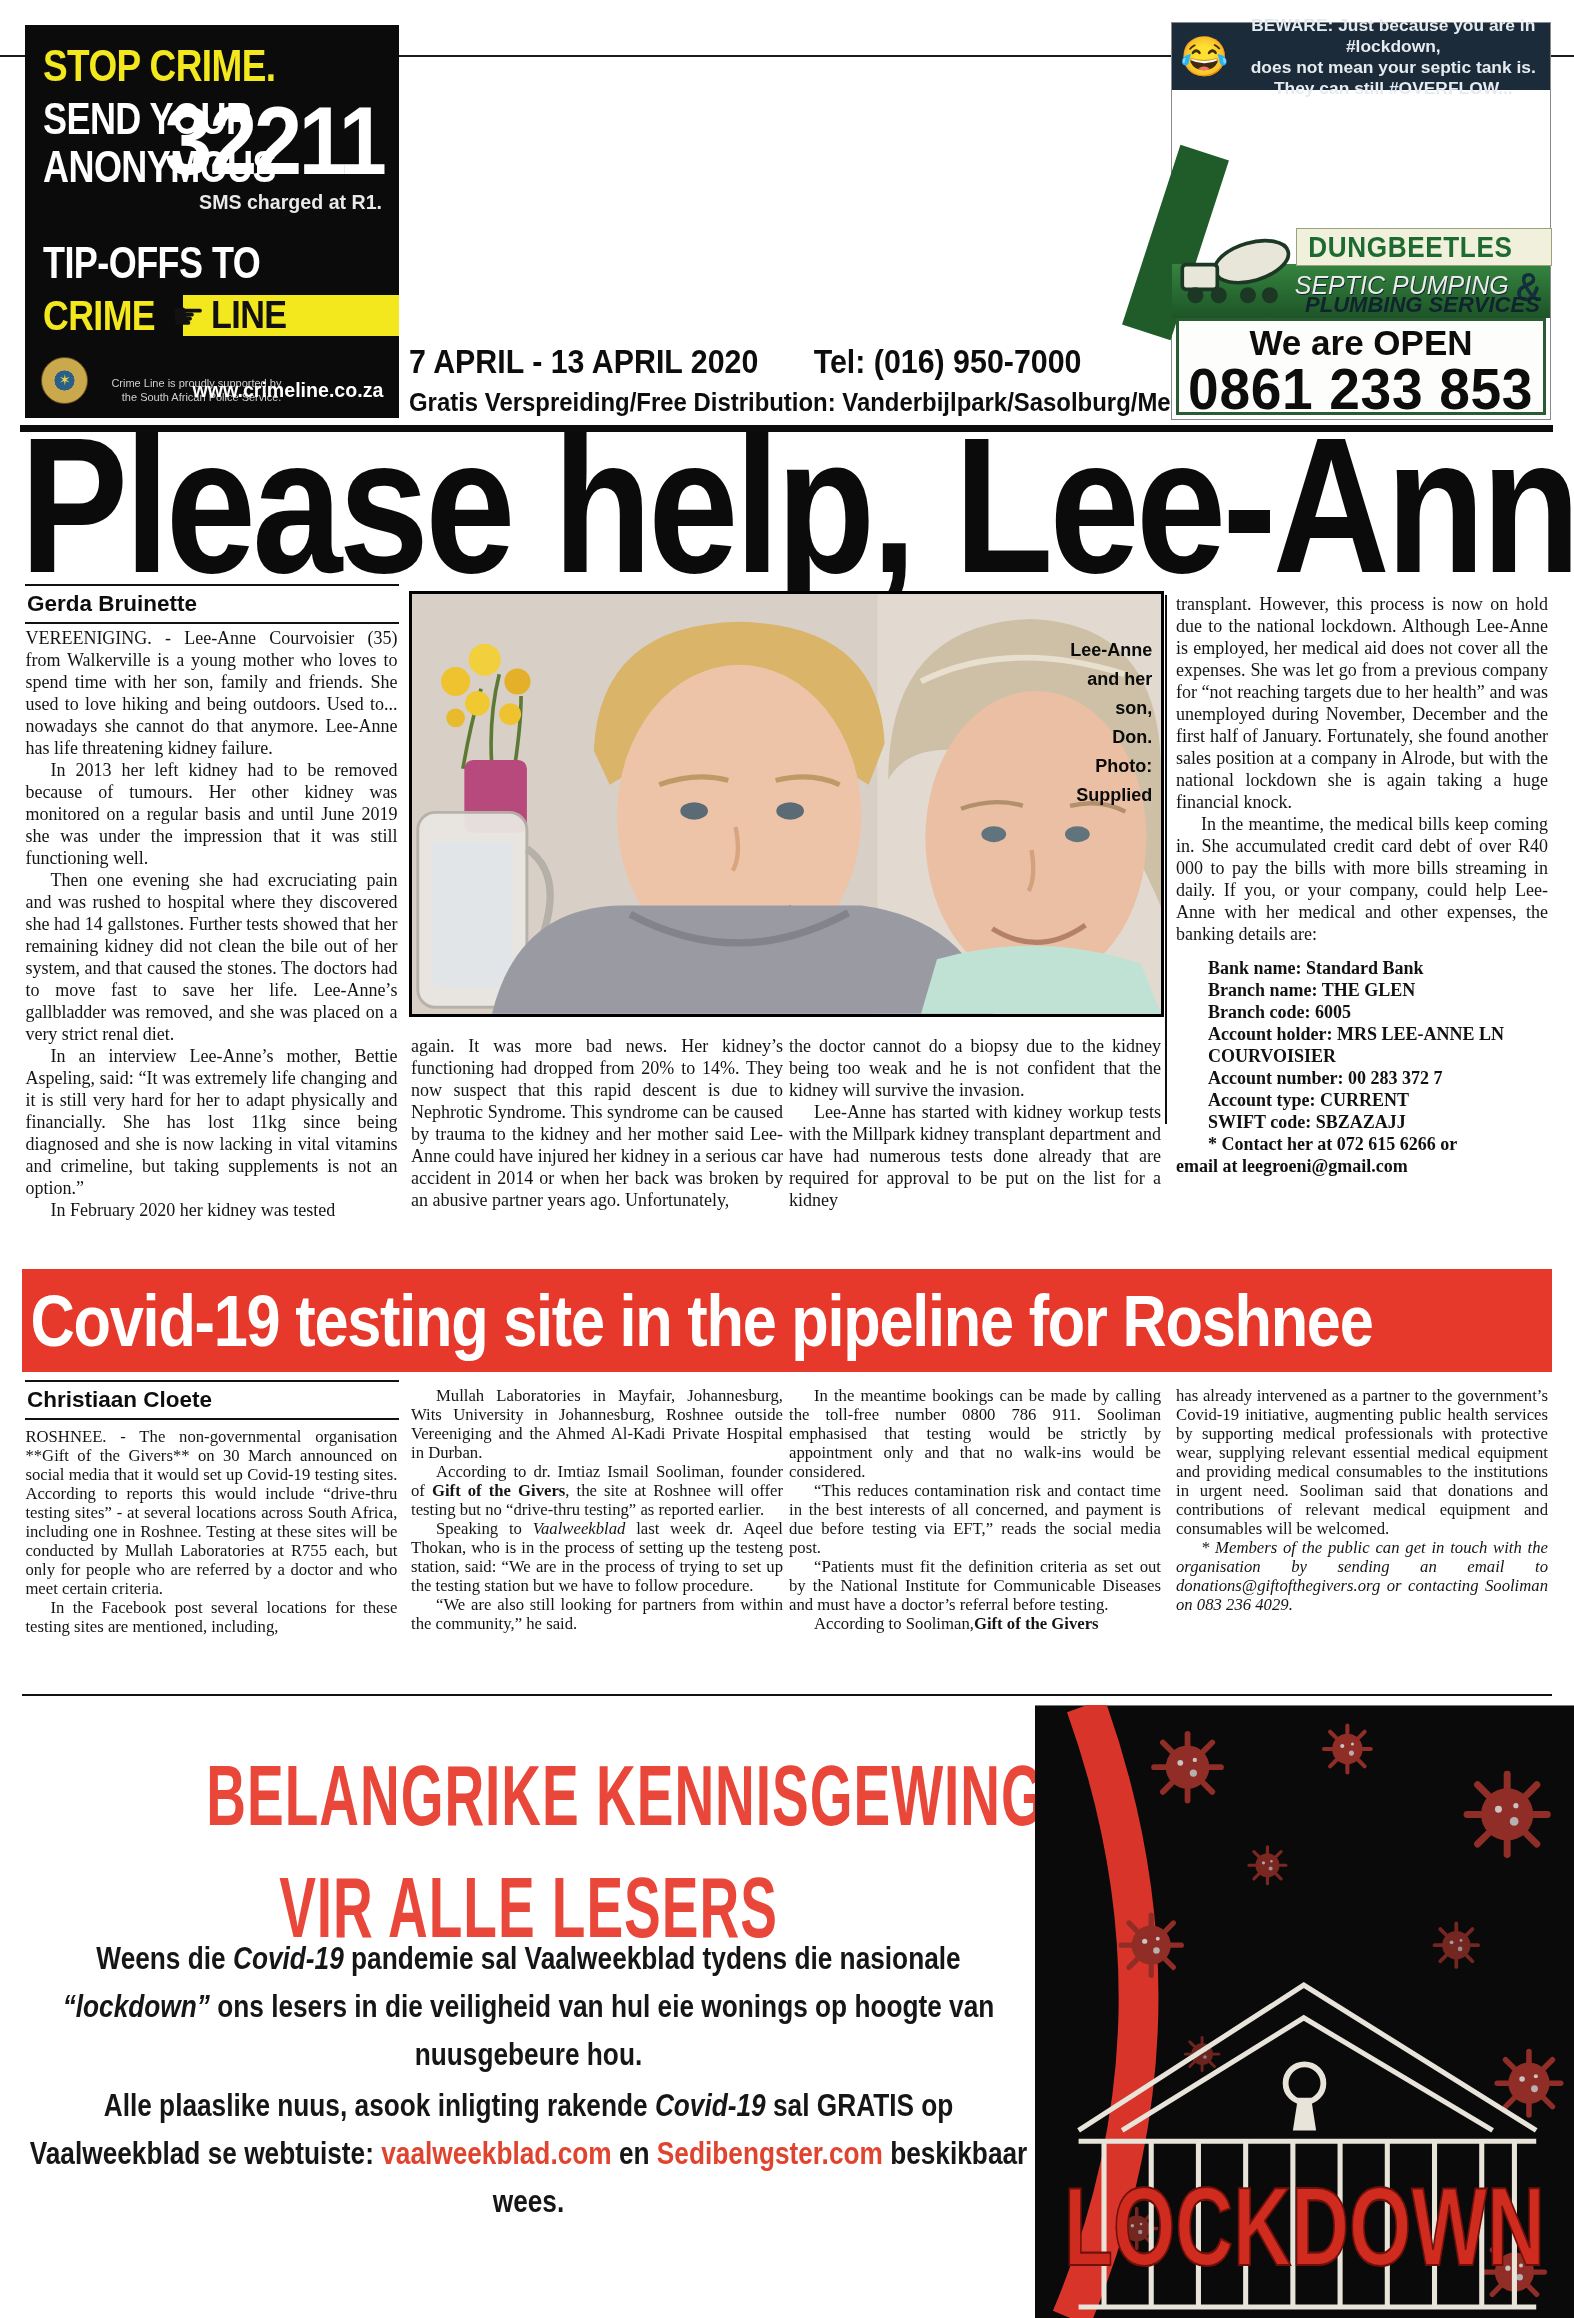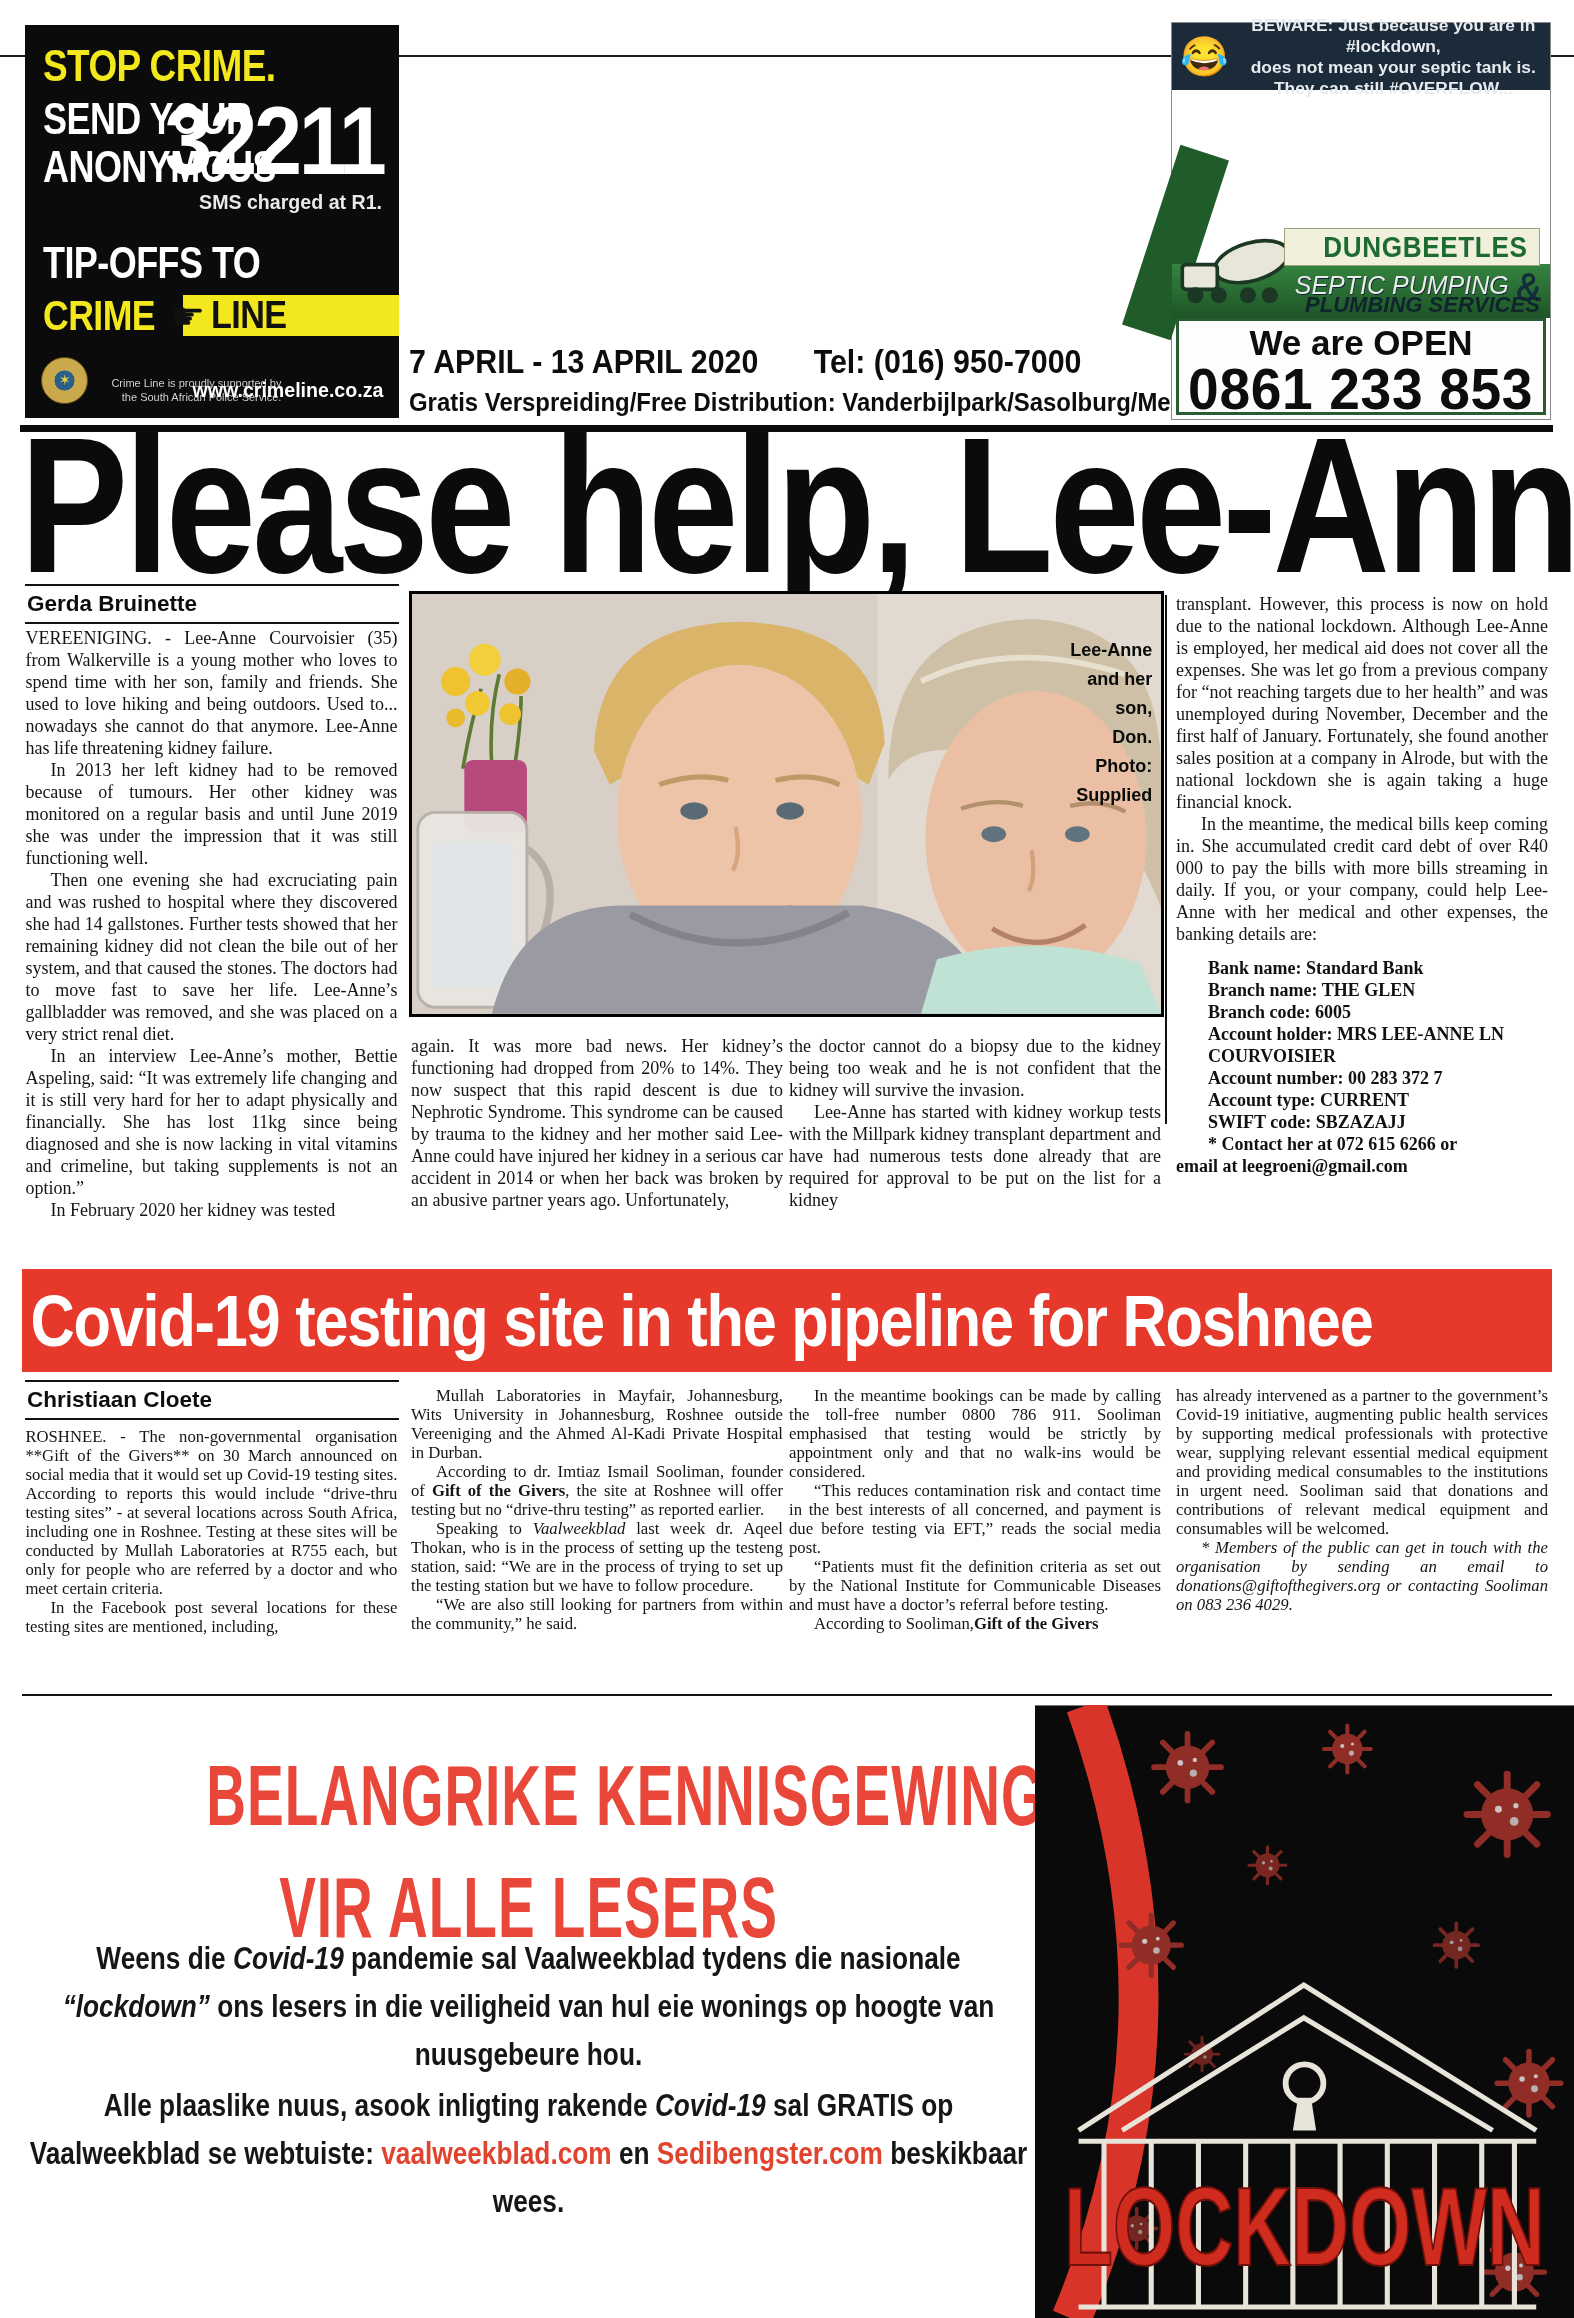--- a/index.html
+++ b/index.html
@@ -44,21 +44,21 @@
   .dung .emoji{font-size:39px;margin:0 7.3px 0 8.7px;}
   .dung .beware{flex:1;text-align:center;color:#e6ebef;font-size:17.4px;line-height:21px;font-weight:bold;}
   .dung .beware p{margin:0;}
   .dung .grass{left:0;top:67px;right:0;height:151px;background:
       radial-gradient(ellipse 87px 29px at 20% 95%, #dfe4da 0 60%, transparent 61%),
       radial-gradient(ellipse 131px 36px at 65% 98%, #d8dycc 0 0),
       radial-gradient(ellipse 145px 44px at 70% 100%, #dce0d2 0 55%, transparent 56%),
       radial-gradient(ellipse 116px 33px at 40% 88%, #cdd5c2 0 50%, transparent 51%),
       linear-gradient(#84ab44, #5d8f2f);}
   .dung .ribbon{left:-22px;top:58px;width:51px;height:189px;background:#1f5c2a;transform:rotate(18deg);}
-  .dung .strip{left:112px;top:205px;width:254px;height:36px;background:#f0f0dc;border:1.5px solid #9aa37a;display:flex;align-items:center;justify-content:flex-end;z-index:3;}
+  .dung .strip{left:124px;top:205px;width:254px;height:36px;background:#f0f0dc;border:1.5px solid #9aa37a;display:flex;align-items:center;justify-content:flex-start;z-index:3;}
   .dung .strip span{color:#1d6b31;font-weight:bold;font-size:29px;letter-spacing:0.7px;transform:scaleX(.9);white-space:nowrap;}
   .dung .band{left:0;top:241px;right:0;height:54px;background:linear-gradient(#35843f,#1d5427);color:#fff;}
   .dung .tag1{right:9px;top:1.5px;font-style:italic;font-weight:normal;font-size:25px;color:#e9ece9;text-shadow:0.7px 0.7px 0 #123;white-space:nowrap;}
   .dung .amp{color:#14303e;font-size:38px;font-style:normal;vertical-align:-5.8px;}
   .dung .tag2{right:10.2px;top:28px;font-style:italic;font-weight:bold;font-size:22px;color:#10242e;white-space:nowrap;}
   .dung .openbox{left:4.4px;top:295px;right:4.4px;bottom:4.4px;background:#fdfdfb;border:3.6px solid #2a5c33;text-align:center;}
   .dung .open{font-size:35px;font-weight:bold;color:#0d0d0d;margin-top:1.5px;}
   .dung .phone{font-size:58px;font-weight:bold;color:#0d0d0d;letter-spacing:0.7px;line-height:52px;transform:scaleX(.95);}
   .dung .truck{left:2.9px;top:208px;z-index:3;}
 

